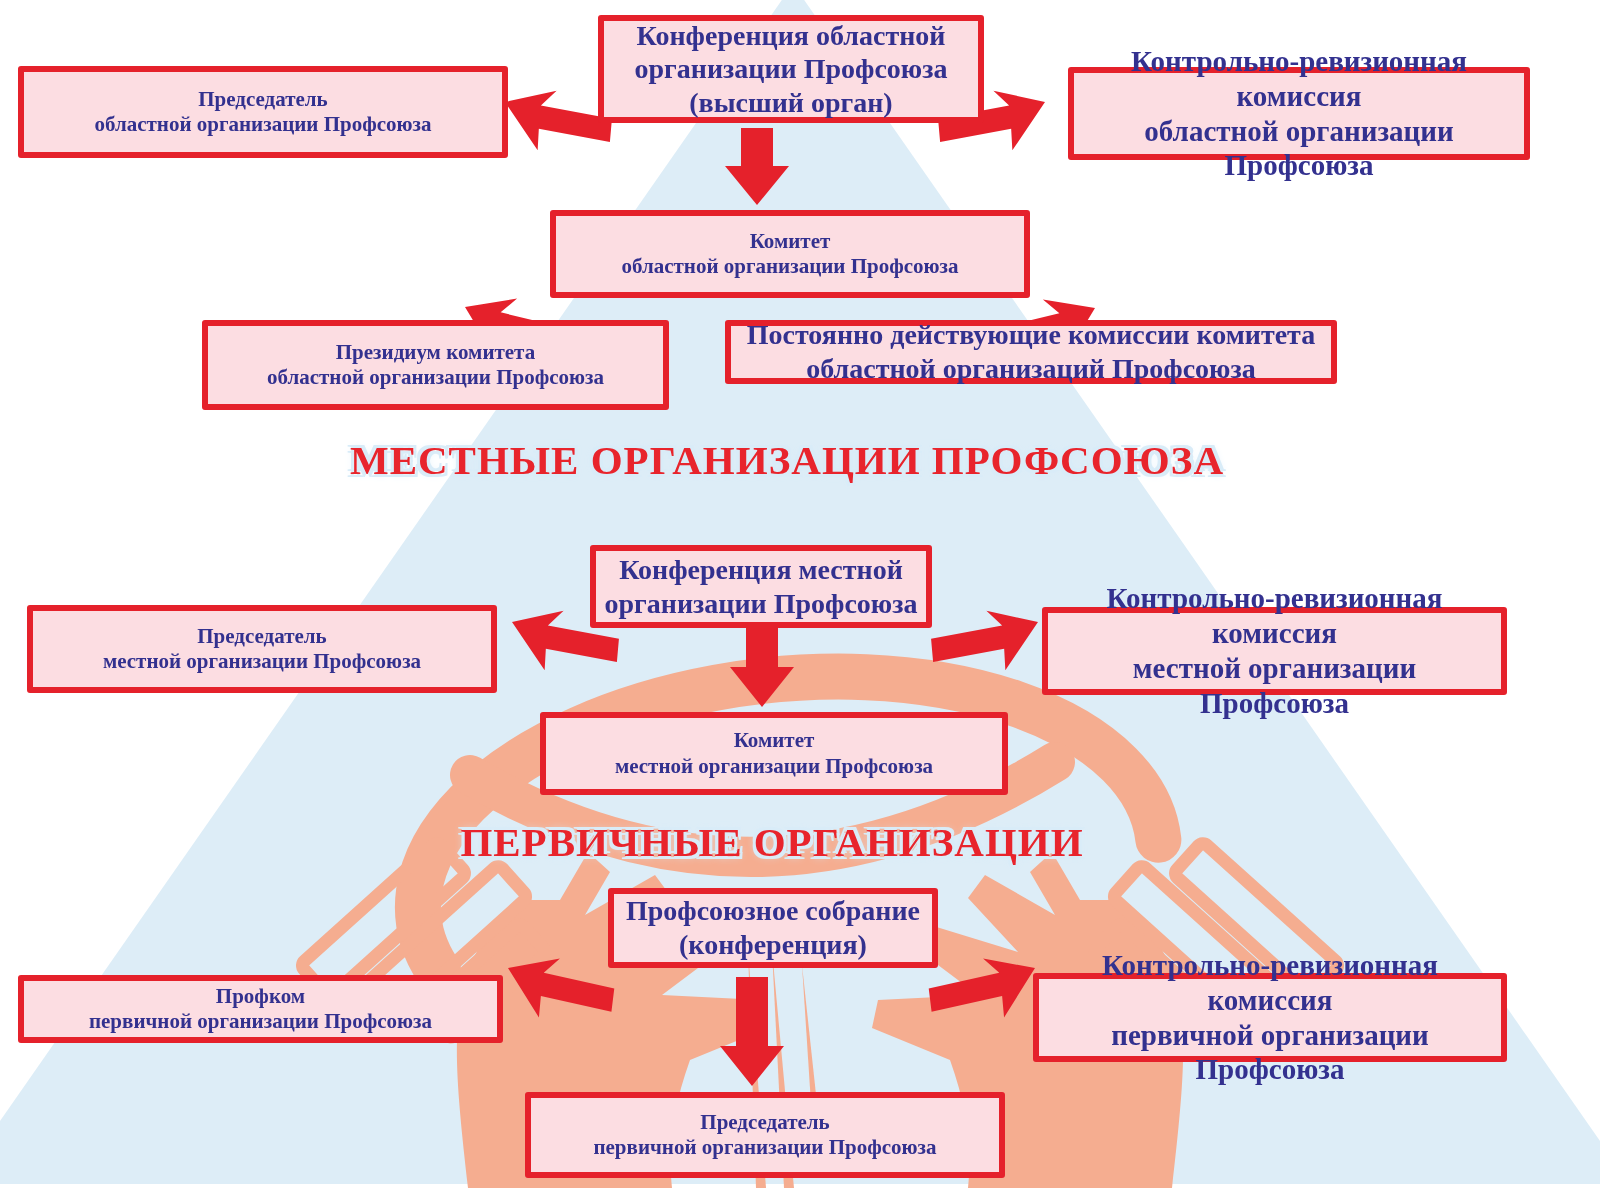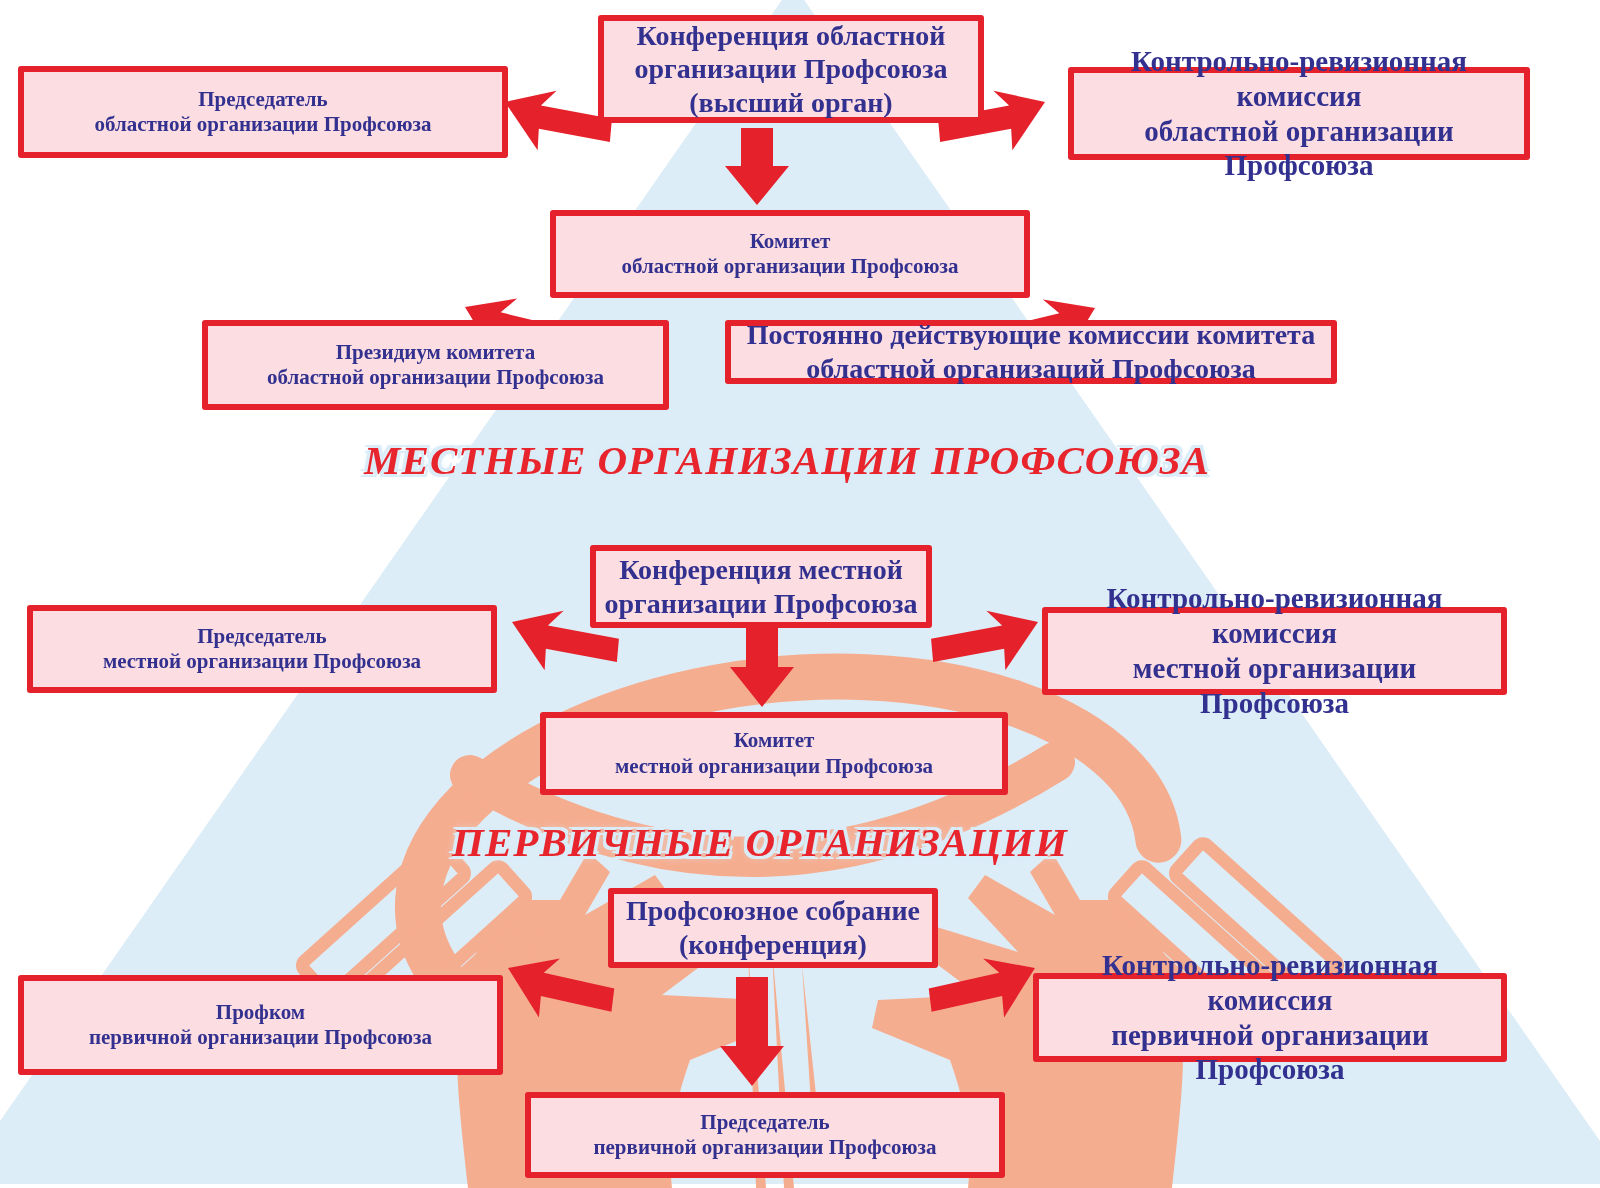--- a/index.html
+++ b/index.html
@@ -48,21 +48,20 @@
     position:absolute;
     text-align:center;
     color:var(--header-red);
     font-weight:bold;
     z-index:3;
     line-height:1.2;
     text-shadow:
       3px 3px 0 var(--header-glow), -3px -3px 0 var(--header-glow),
       3px -3px 0 var(--header-glow), -3px 3px 0 var(--header-glow),
       0 0 10px var(--header-glow);
-    font-style: italic;
   }
   .section-header .title{display:block;font-size:41px;letter-spacing:1px;}
   .section-header .subtitle{display:block;font-size:38px;}
 </style>
 </head>
 <body>
 
 <div id="canvas">
 
   <svg class="layer" viewBox="0 0 1600 1188" aria-hidden="true">
@@ -119,21 +118,21 @@
     <polygon class="arrow" points="762,707 730,667 746,667 746,625 778,625 778,667 794,667"></polygon>
 
     <use class="arrow" href="#bentArrow" transform="translate(508 968) rotate(27)"></use>
     <use class="arrow" href="#bentArrow" transform="translate(1035 968) scale(-1 1) rotate(27)"></use>
     <polygon class="arrow" points="752,1086 720,1046 736,1046 736,977 768,977 768,1046 784,1046"></polygon>
   </svg>
 
   <div class="section-header" style="left:0;width:1574px;top:436px;">
     <span class="title">МЕСТНЫЕ ОРГАНИЗАЦИИ ПРОФСОЮЗА</span>
   </div>
-  <div class="section-header" style="left:0;width:1520px;top:818px;">
+  <div class="section-header" style="left:12px;width:1520px;top:818px;">
     <span class="title">ПЕРВИЧНЫЕ ОРГАНИЗАЦИИ</span>
   </div>
 
   <div class="node fs28" style="left:598px;top:15px;width:386px;height:108px;">Конференция областной
 организации Профсоюза
 (высший орган)</div>
   <div class="node fs29" style="left:18px;top:66px;width:490px;height:92px;">Председатель
 областной организации Профсоюза</div>
   <div class="node fs27" style="left:1068px;top:67px;width:462px;height:93px;">Контрольно-ревизионная комиссия
 областной организации Профсоюза</div>
@@ -148,20 +147,20 @@
 организации Профсоюза</div>
   <div class="node fs29" style="left:27px;top:605px;width:470px;height:88px;">Председатель
 местной организации Профсоюза</div>
   <div class="node fs27" style="left:1042px;top:607px;width:465px;height:88px;">Контрольно-ревизионная комиссия
 местной организации Профсоюза</div>
   <div class="node fs29" style="left:540px;top:712px;width:468px;height:83px;">Комитет
 местной организации Профсоюза</div>
 
   <div class="node fs28" style="left:608px;top:888px;width:330px;height:80px;">Профсоюзное собрание
 (конференция)</div>
-  <div class="node fs29" style="left:18px;top:975px;width:485px;height:100px;">Профком
+  <div class="node fs29" style="left:18px;top:975px;width:485px;height:68px;">Профком
 первичной организации Профсоюза</div>
   <div class="node fs27" style="left:1033px;top:973px;width:474px;height:89px;">Контрольно-ревизионная комиссия
 первичной организации Профсоюза</div>
   <div class="node fs29" style="left:525px;top:1092px;width:480px;height:86px;">Председатель
 первичной организации Профсоюза</div>
 
 </div>
 
 </body></html>

